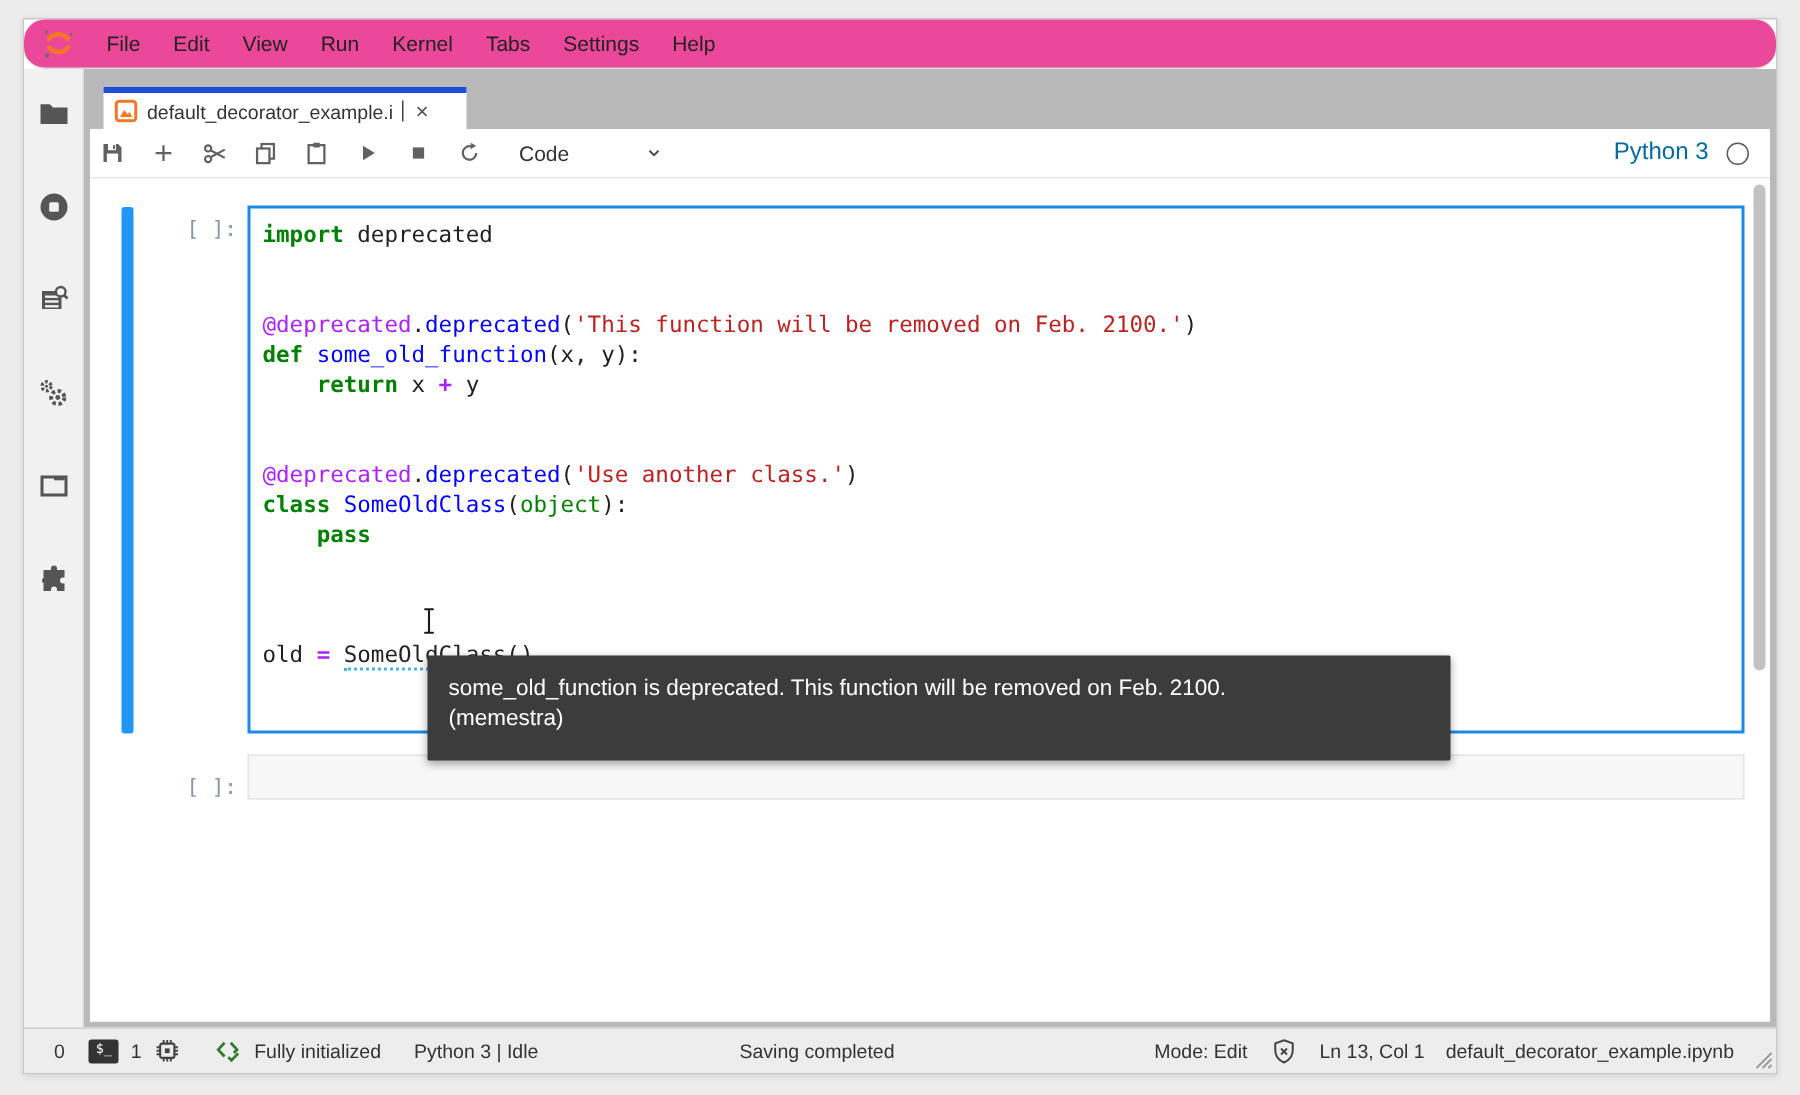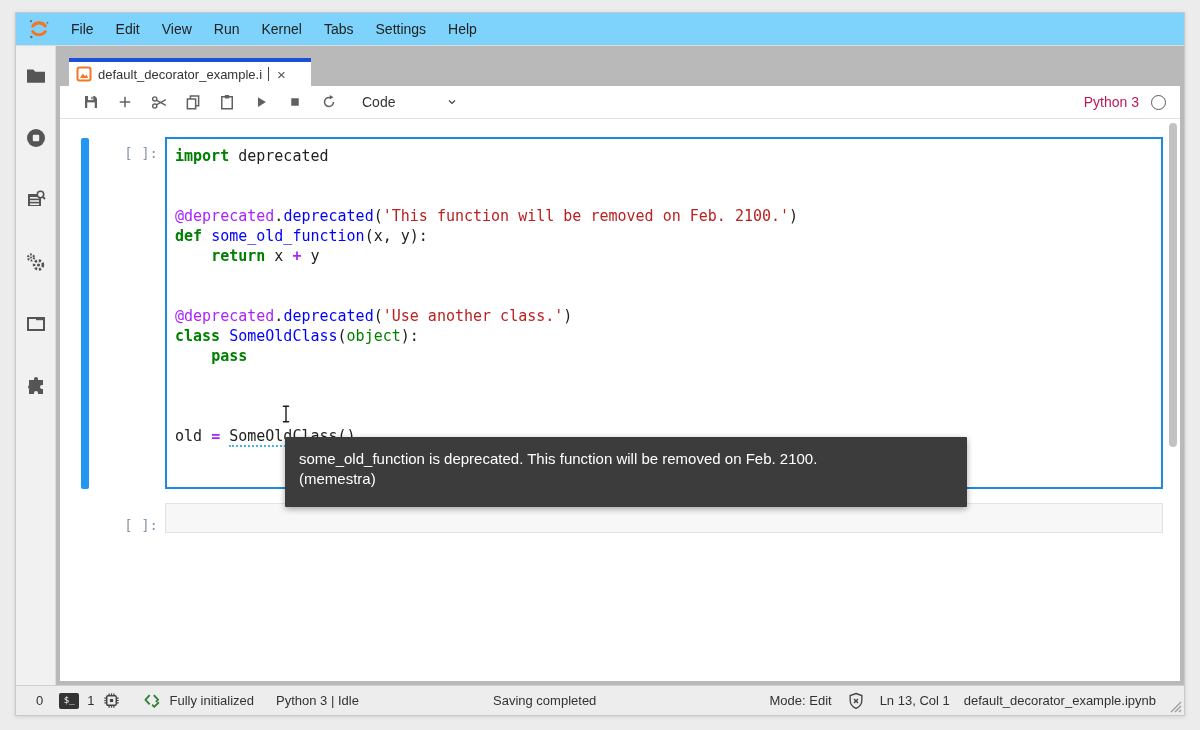--- a/index.html
+++ b/index.html
@@ -11,22 +11,22 @@
     -webkit-font-smoothing:antialiased;
   }
   .window{
     position:absolute;left:15px;top:12px;width:1170px;height:704px;
     background:#fff;border:1px solid #c8c8c8;box-sizing:border-box;
     display:flex;flex-direction:column;
     box-shadow:0 1px 4px rgba(0,0,0,.12);
   }
   
   .menubar{
-    height:32px;background:#7dd3fc;border-bottom:1px solid #dadada;
-    display:flex;align-items:center;flex:0 0 auto;
+    height:32px;background:#ec4899;border-bottom:1px solid #dadada;
+    display:flex;align-items:center;flex:0 0 auto;border-radius:14px;
   }
   .logo{width:26px;height:26px;margin:0 8px 0 10px;flex:0 0 auto;}
   .menu-item{
     font-size:14px;color:#222;padding:0 11px;line-height:31px;cursor:default;
   }
   
   .app-row{flex:1 1 auto;display:flex;min-height:0;}
   .sidebar{
     width:40px;flex:0 0 auto;background:#f1f1f1;border-right:1px solid #dcdcdc;
     display:flex;flex-direction:column;align-items:center;
@@ -47,32 +47,32 @@
   .tab-close{
     font-size:15px;color:#555;margin-left:2px;flex:0 0 auto;line-height:1;cursor:default;
   }
   
   .panel{
     flex:1 1 auto;margin:0 4px 4px 4px;background:#fff;
     display:flex;flex-direction:column;min-height:0;
   }
   .toolbar{
     height:32px;flex:0 0 auto;border-bottom:1px solid #e3e3e3;
-    display:flex;align-items:center;padding:0 10px 0 16px;gap:4px;
+    display:flex;align-items:center;padding:0 10px 0 0;gap:4px;
   }
   .tb-btn{
     width:30px;height:26px;display:flex;align-items:center;justify-content:center;
     border-radius:2px;
   }
   .celltype{
     display:flex;align-items:center;margin-left:10px;width:96px;justify-content:space-between;
     font-size:14px;color:#333;height:24px;padding:0 4px;
   }
   .kernel-box{margin-left:auto;display:flex;align-items:center;gap:12px;padding-right:4px;}
-  .kernel-name{font-size:14px;color:#be185d;}
+  .kernel-name{font-size:16px;color:#0369a1;}
   .kernel-status{
     width:15px;height:15px;border:1.6px solid #5a5a5a;border-radius:50%;box-sizing:border-box;
   }
   
   .notebook{flex:1 1 auto;position:relative;background:#fff;overflow:hidden;}
   .collapser{
     position:absolute;left:21px;top:19px;width:8px;height:351px;
     background:#2196f3;border-radius:2px;
   }
   .prompt{

